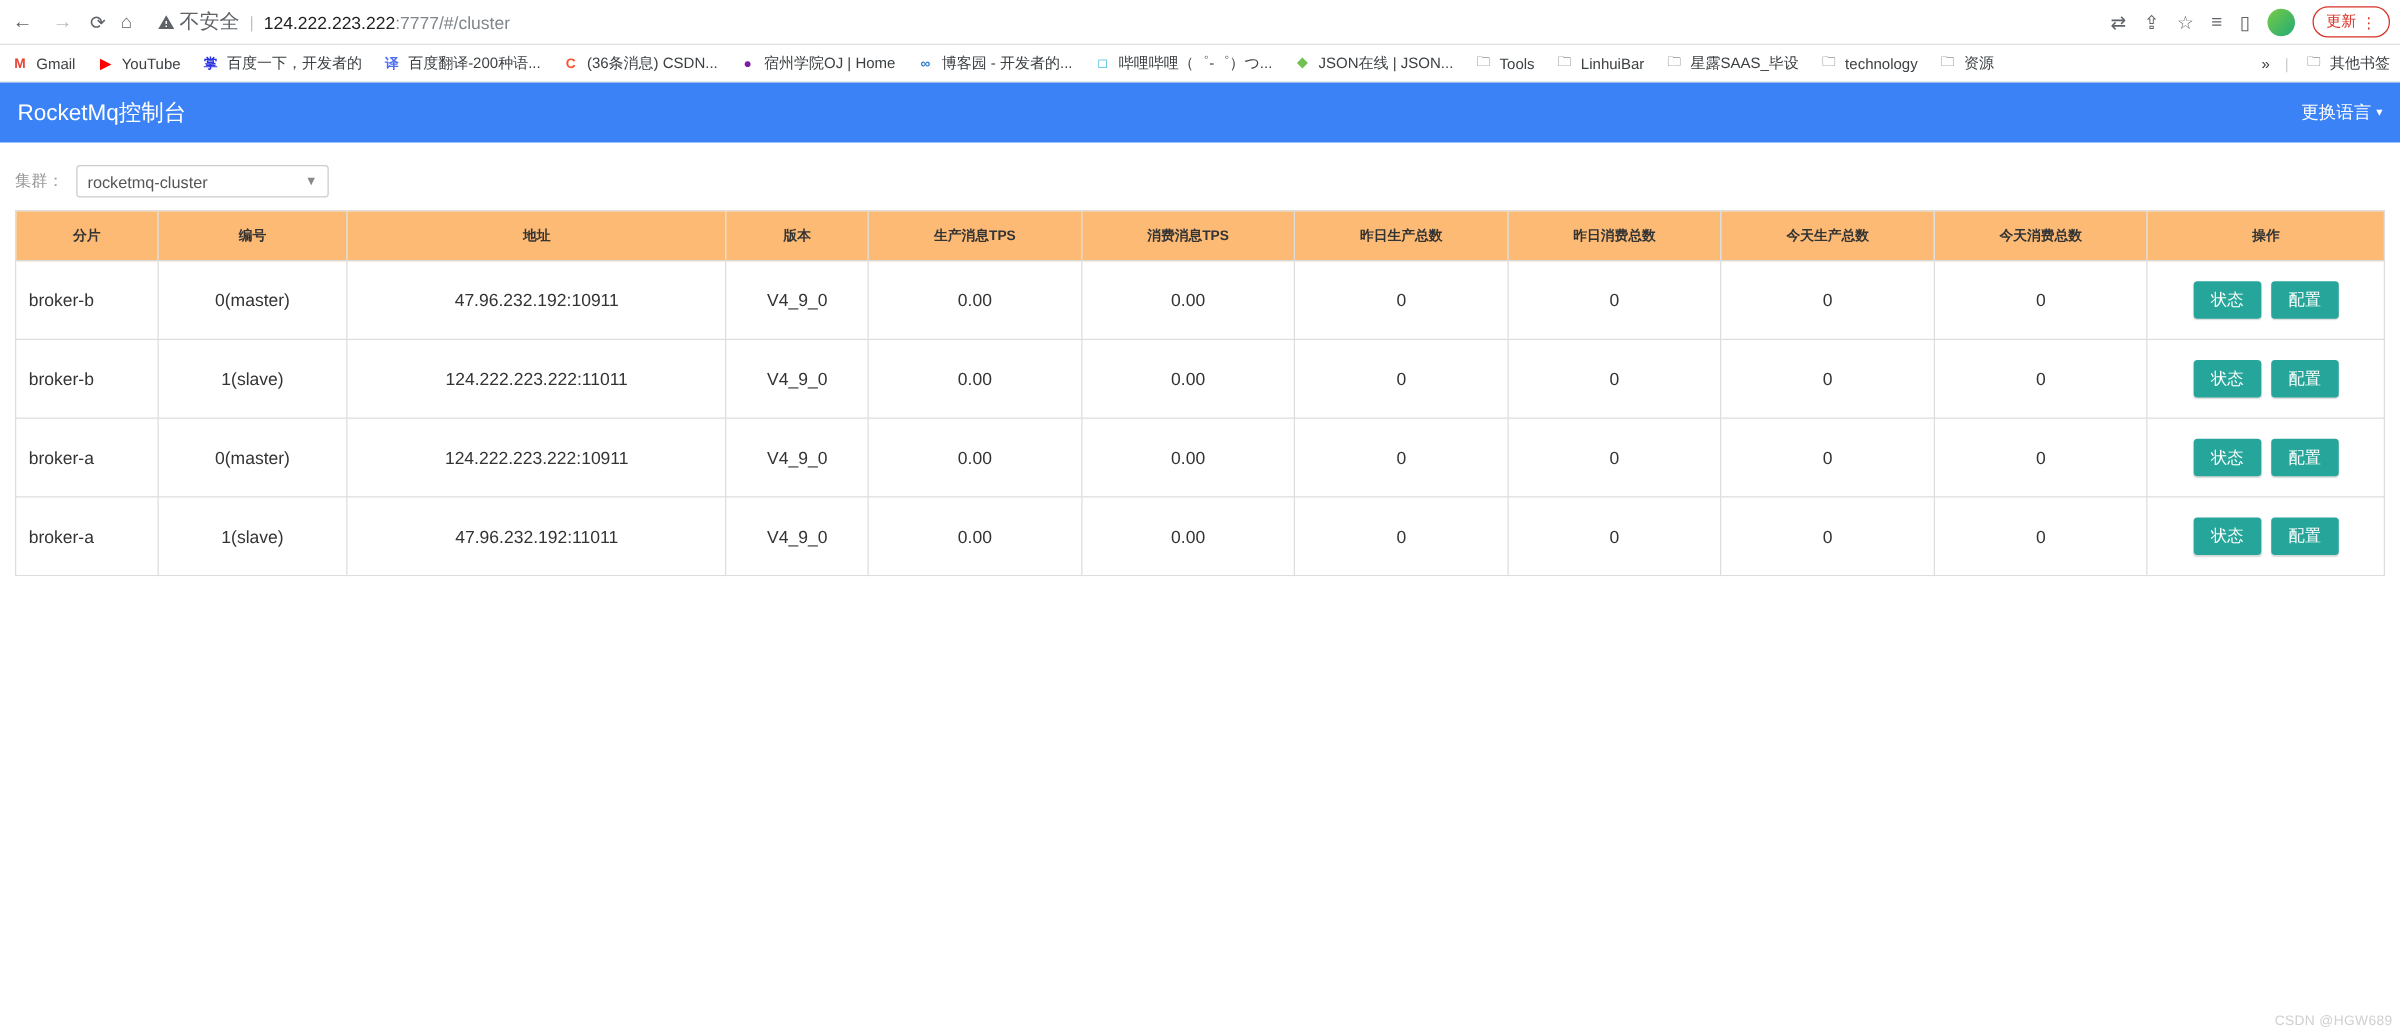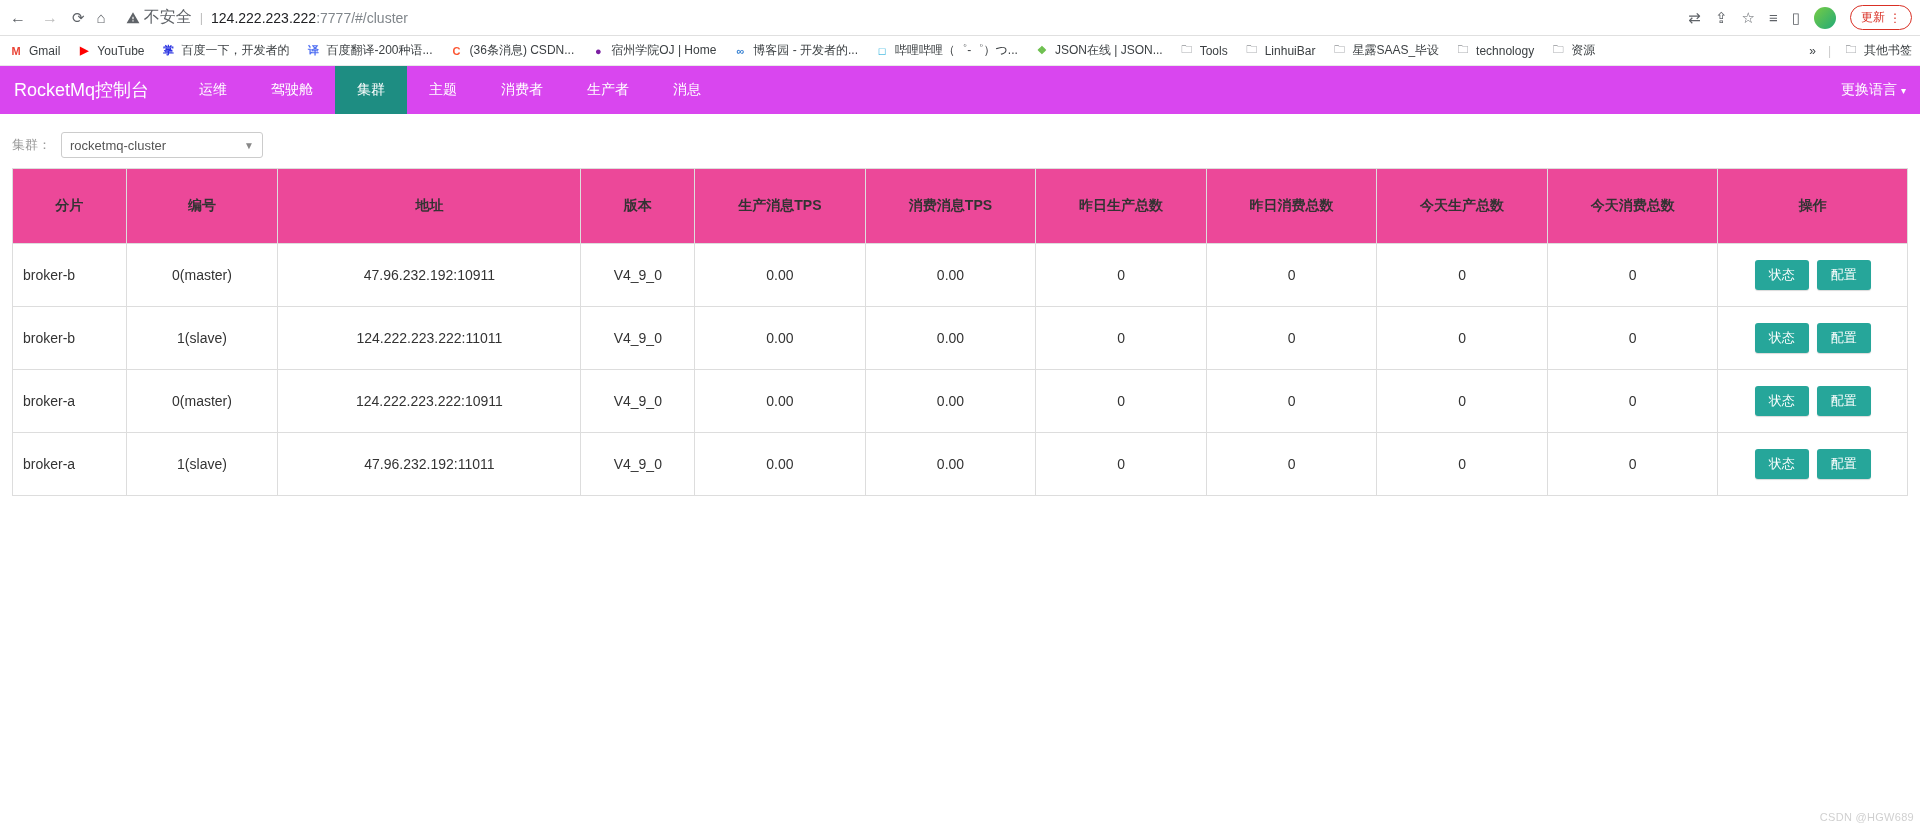--- a/index.html
+++ b/index.html
@@ -22,37 +22,37 @@
   .update-btn { border: 1px solid #d93025; color: #d93025; border-radius: 14px; padding: 3px 10px; font-size: 12px; display:flex; align-items:center; gap:4px; cursor:pointer; }
   
   
   .bookmark-bar { height: 30px; display:flex; align-items:center; padding: 0 8px; gap: 16px; font-size: 12px; color:#3c4043; border-bottom: 1px solid #e8e8e8; overflow:hidden; }
   .bm { display:flex; align-items:center; gap:5px; white-space: nowrap; cursor:pointer; }
   .bm .fav { width:16px; height:16px; display:inline-flex; align-items:center; justify-content:center; font-size:11px; border-radius:3px; }
   .folder-ic { color:#5f6368; }
   .bm-right { margin-left:auto; display:flex; align-items:center; gap:12px; }
   
   
-  .app-nav { background:#d946ef; color:#fff; height:48px; display:flex; align-items:center; padding: 0 14px; }
+  .app-nav { background:#3b82f6; color:#fff; height:48px; display:flex; align-items:center; padding: 0 14px; }
   .app-brand { font-size:18px; margin-right:28px; }
   .app-menu { display:flex; gap:0; }
   .app-menu .mi { padding: 0 22px; height:48px; display:flex; align-items:center; font-size:14px; cursor:pointer; }
   .app-menu .mi.active { background:#1e8d82; }
   .app-lang { margin-left:auto; font-size:14px; display:flex; align-items:center; gap:4px; cursor:pointer; }
   
   
   .filter-row { padding: 18px 12px 10px; display:flex; align-items:center; gap:10px; color:#999; font-size:13px;}
   .select-box { border:1px solid #ccc; border-radius:3px; height:26px; width:202px; display:flex; align-items:center; justify-content:space-between; padding:0 8px; color:#555; background:#fff; cursor:pointer; position:relative;}
   .select-caret { color:#888; font-size:10px; }
   
   
   .tbl-wrap { padding: 0 12px; }
   table { border-collapse: collapse; width:100%; }
   th, td { border:1px solid #ddd; text-align:center; vertical-align:middle; }
-  th { font-weight:700; font-size:14px; padding:28px 6px; background:#ec4899; }
+  th { font-weight:700; font-size:11px; padding:12px 6px; background:#fdba74; }
   td { font-size:14px; padding:16px 6px; }
   .act-cell { display:flex; gap:8px; justify-content:center; }
   .act-btn { background:#26a69a; color:#fff; border:none; border-radius:3px; padding:6px 14px; font-size:13px; cursor:pointer; box-shadow: 0 1px 1px rgba(0,0,0,.15);}
   
   .watermark { position: fixed; right: 6px; bottom: 4px; font-size: 11px; color:#d0d0d0; letter-spacing:.3px;}
 </style>
 </head>
 <body>
 
 <div class="browser-bar">
@@ -152,29 +152,20 @@
     <span style="color:#ccc">|</span>
     <span class="bm">
       <span class="fav folder-ic">🗀</span>
       <span>其他书签</span>
     </span>
   </div>
 </div>
 
 <div class="app-nav">
   <div class="app-brand">RocketMq控制台</div>
-  <div class="app-menu" id="app-menu">
-      <div class="mi">运维</div>
-      <div class="mi">驾驶舱</div>
-      <div class="mi active">集群</div>
-      <div class="mi">主题</div>
-      <div class="mi">消费者</div>
-      <div class="mi">生产者</div>
-      <div class="mi">消息</div>
-    </div>
   <div class="app-lang">
     <span>更换语言</span>
     <span style="font-size:10px">▾</span>
   </div>
 </div>
 
 <div class="filter-row">
   <span>集群：</span>
   <div class="select-box">
     <span>rocketmq-cluster</span>

